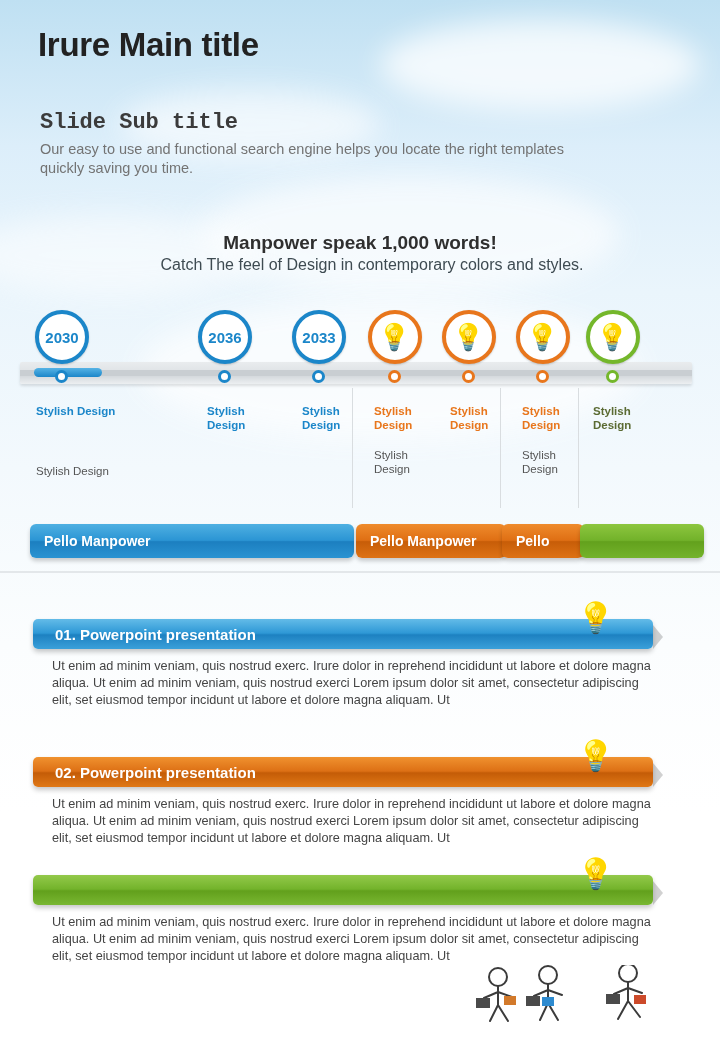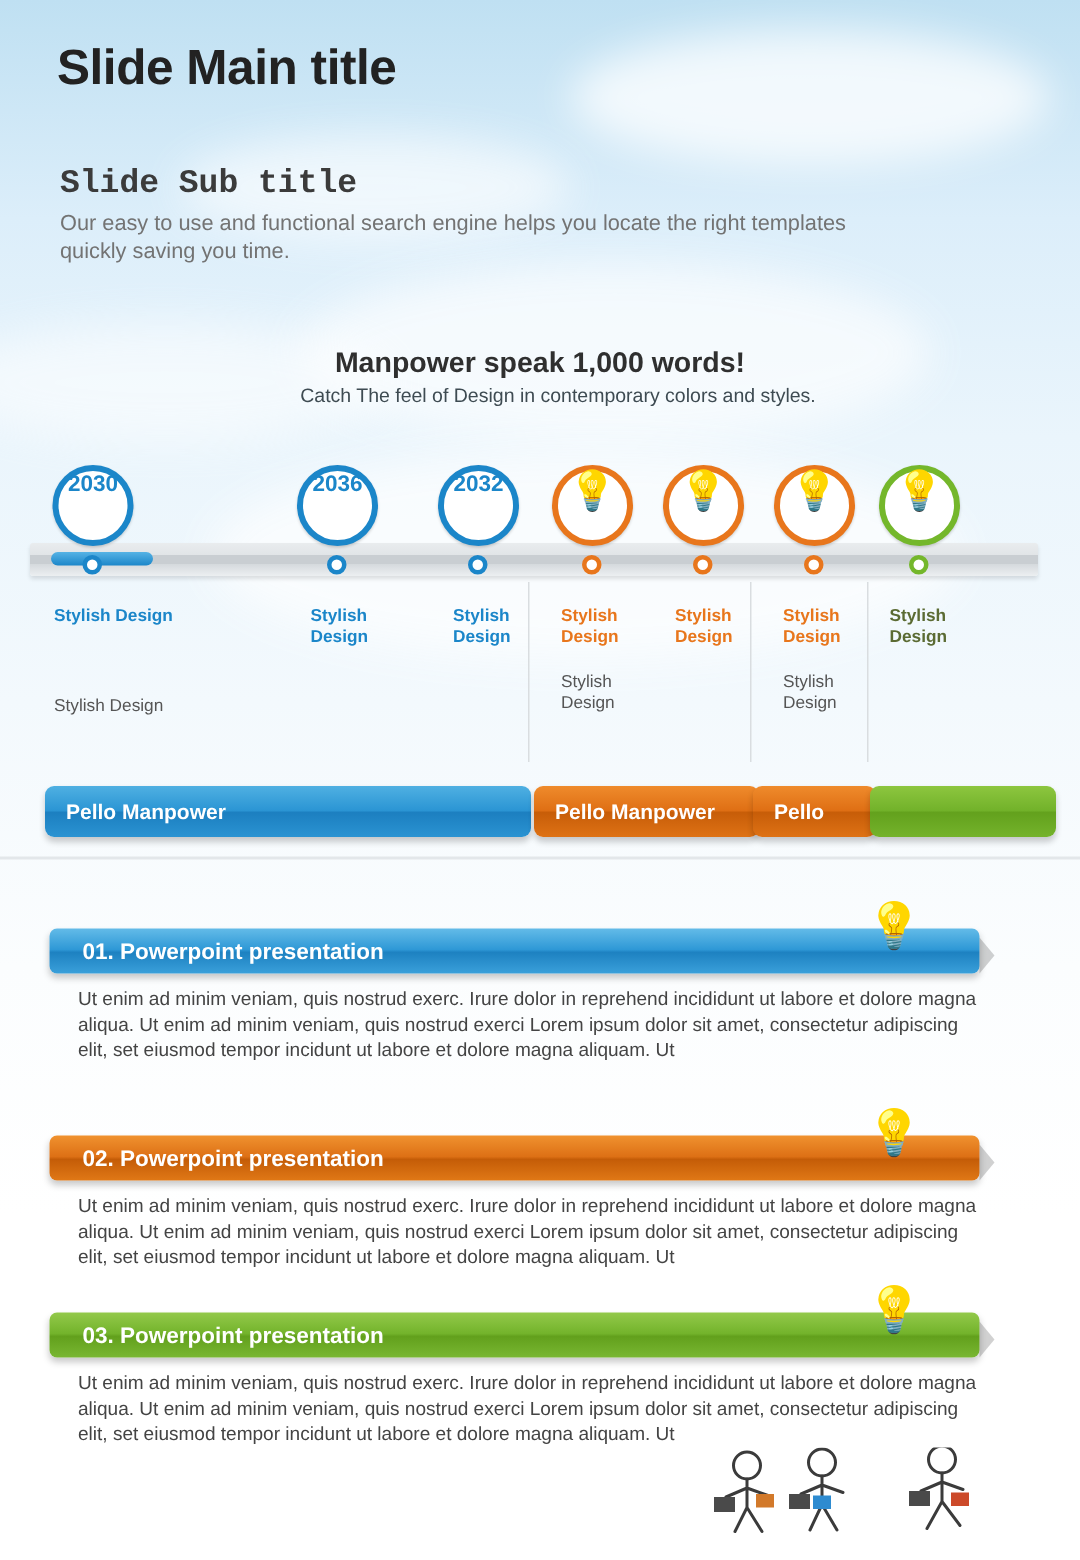--- a/index.html
+++ b/index.html
@@ -63,21 +63,21 @@
     left: 0; right: 0; top: 232px;
     text-align: center;
     font-size: 19px;
     font-weight: bold;
     color: #2f2f2f;
   }
   .center-sub {
     position: absolute;
     left: 0; right: 0; top: 256px;
     text-align: center;
-    font-size: 13px;
+    font-size: 16px;
     color: #3e4b52;
     padding-left: 24px;
   }
 
   
   .timeline-wrap { position: absolute; left: 0; top: 300px; width: 720px; height: 270px; }
 
   .tl-bar {
     position: absolute;
     left: 20px; top: 62px;
@@ -99,21 +99,21 @@
     background: linear-gradient(180deg, #56b3e5, #1b86c9);
   }
 
   .pin {
     position: absolute;
     width: 54px; height: 54px;
     border-radius: 50%;
     background: #fff;
     border: 4px solid #1b86c9;
     box-sizing: border-box;
-    display: flex; justify-content: center;
+    display: flex; align-items: center; justify-content: center;
     font-size: 15px; font-weight: bold;
     color: #1b86c9;
     box-shadow: 0 1px 2px rgba(0,0,0,0.18);
   }
   .pin:after {
     content: "";
     position: absolute;
     bottom: -12px; left: 50%;
     transform: translateX(-50%) rotate(45deg);
     width: 16px; height: 16px;
@@ -242,21 +242,21 @@
 <body>
 
 <div class="cloud c1"></div>
 <div class="cloud c2"></div>
 <div class="cloud c3"></div>
 <div class="cloud c4"></div>
 <div class="cloud c5"></div>
 
 <div class="page">
 
-  <div class="main-title">Slide Main title</div>
+  <div class="main-title">Irure Main title</div>
   <div class="sub-title">Slide Sub title</div>
   <div class="sub-desc">Our easy to use and functional search engine helps you locate the right templates quickly saving you time.</div>
 
   <div class="center-head">Manpower speak 1,000 words!</div>
   <div class="center-sub">Catch The feel of Design in contemporary colors and styles.</div>
 
   <div class="timeline-wrap">
 
     <div class="sep" style="left:352px;"></div>
     <div class="sep" style="left:500px;"></div>
@@ -267,21 +267,21 @@
       <div class="tl-progress"></div>
     </div>
 
     <div class="pin" style="left:35px; top:10px;">
       <span>2030</span>
     </div>
     <div class="pin" style="left:198px; top:10px;">
       <span>2036</span>
     </div>
     <div class="pin" style="left:292px; top:10px;">
-      <span>2032</span>
+      <span>2033</span>
     </div>
     <div class="pin orange" style="left:368px; top:10px;">
       <span class="bulb">💡</span>
     </div>
     <div class="pin orange" style="left:442px; top:10px;">
       <span class="bulb">💡</span>
     </div>
     <div class="pin orange" style="left:516px; top:10px;">
       <span class="bulb">💡</span>
     </div>
@@ -336,21 +336,20 @@
   <div class="section" style="top:757px;">
     <div class="sec-bar orange">
       <span>02. Powerpoint presentation</span>
       <span class="sec-bulb">💡</span>
     </div>
     <div class="sec-body">Ut enim ad minim veniam, quis nostrud exerc. Irure dolor in reprehend incididunt ut labore et dolore magna aliqua. Ut enim ad minim veniam, quis nostrud exerci Lorem ipsum dolor sit amet, consectetur adipiscing elit, set eiusmod tempor incidunt ut labore et dolore magna aliquam. Ut</div>
   </div>
 
   <div class="section" style="top:875px;">
     <div class="sec-bar green">
-      <span>03. Powerpoint presentation</span>
       <span class="sec-bulb">💡</span>
     </div>
     <div class="sec-body">Ut enim ad minim veniam, quis nostrud exerc. Irure dolor in reprehend incididunt ut labore et dolore magna aliqua. Ut enim ad minim veniam, quis nostrud exerci Lorem ipsum dolor sit amet, consectetur adipiscing elit, set eiusmod tempor incidunt ut labore et dolore magna aliquam. Ut</div>
   </div>
 
   <div class="figures">
     <svg width="220" height="62" viewBox="0 0 220 62">
       <g stroke="#3b3b3b" stroke-width="2" fill="none" stroke-linecap="round">
 
         <circle cx="28" cy="12" r="9"></circle>

